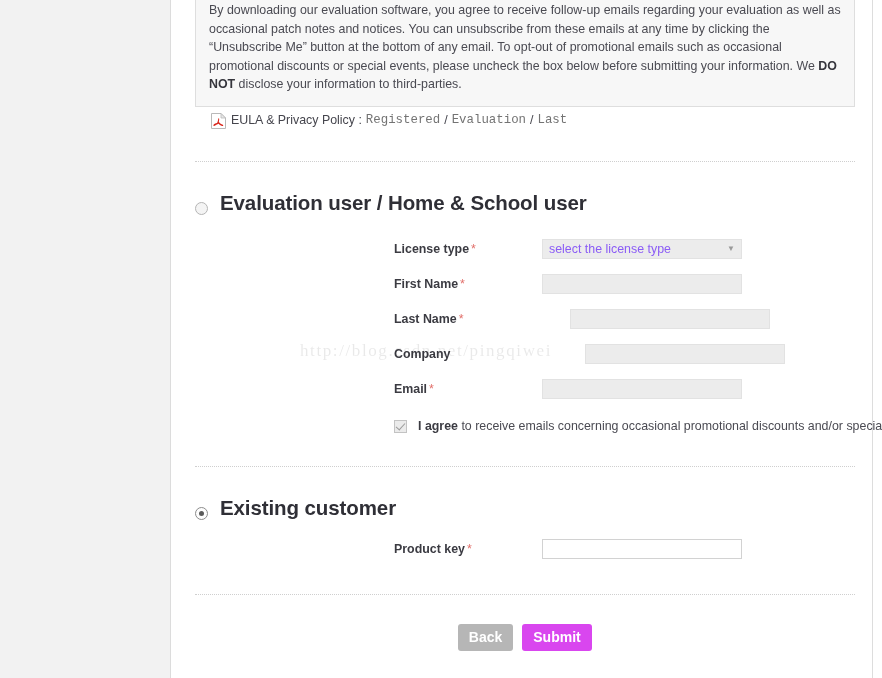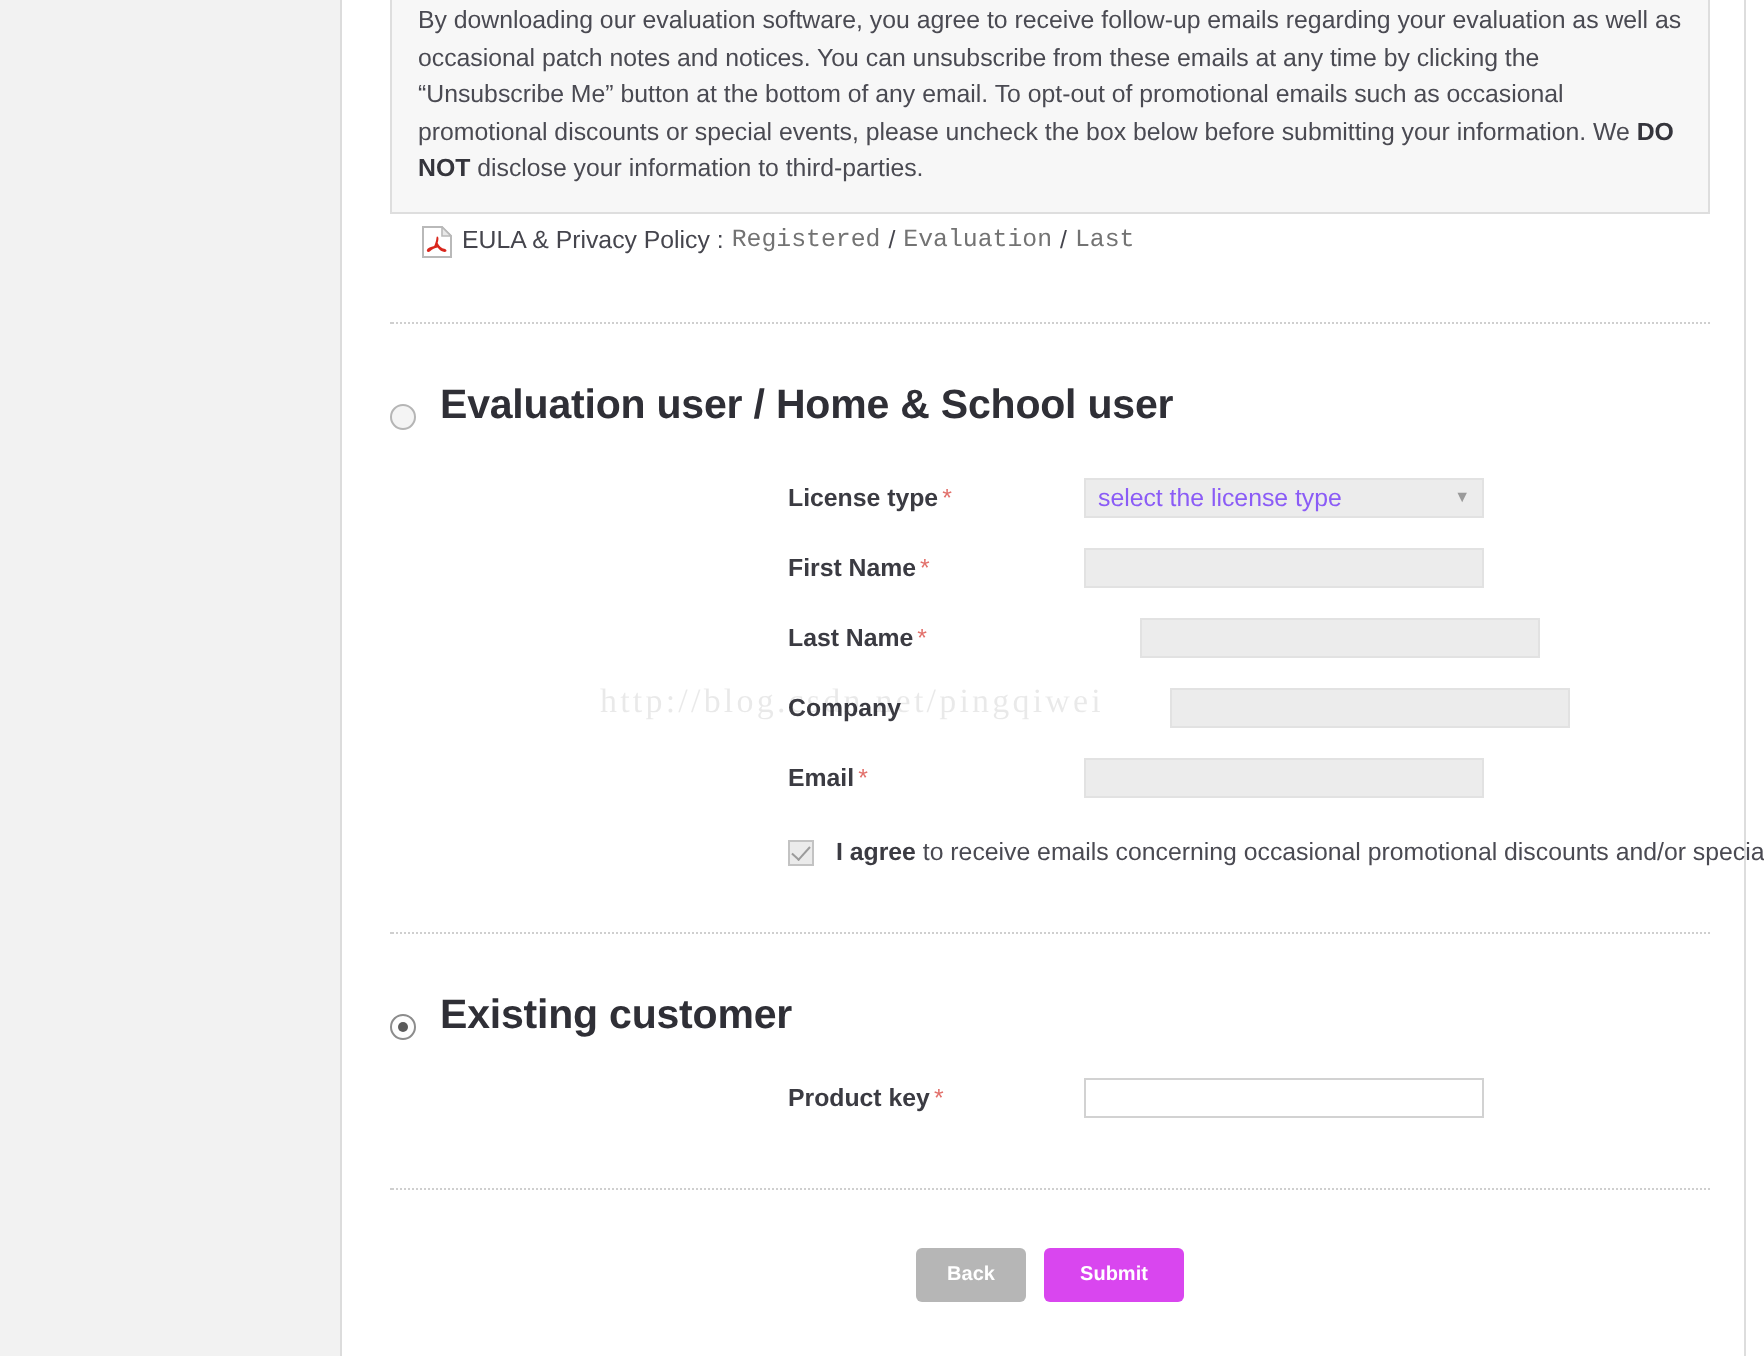--- a/index.html
+++ b/index.html
@@ -253,21 +253,21 @@
     position: absolute;
     left: 23px;
     top: 624px;
     width: 660px;
     display: flex;
     justify-content: center;
     gap: 9px;
   }
   .btn {
     font-family: "Liberation Sans", sans-serif;
-    font-size: 10px;
+    font-size: 14px;
     font-weight: bold;
     color: #ffffff;
     border: none;
     border-radius: 3px;
     height: 27px;
     cursor: pointer;
     padding: 0 4px;
     line-height: 27px;
   }
   .btn-back   { background: #b6b6b6; min-width: 55px; }

